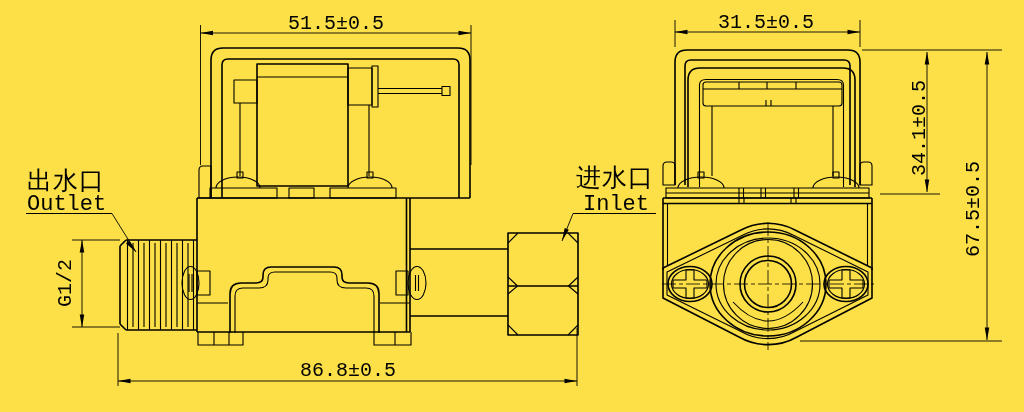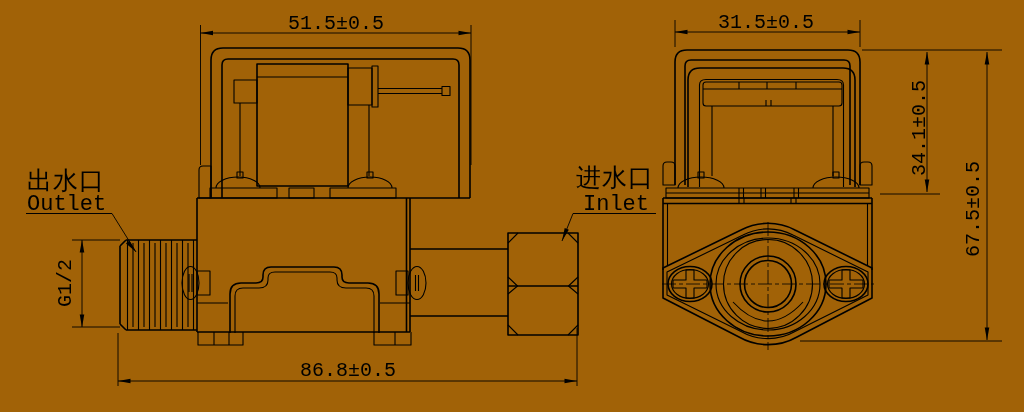--- a/index.html
+++ b/index.html
@@ -1,16 +1,16 @@
 <!DOCTYPE html>
 <html><head>
 <meta charset="utf-8">
 <style>
   html,body{margin:0;padding:0;background:#ffffff;}
-  .stage{position:relative;width:1024px;height:412px;background:#a16207;overflow:hidden;}
+  .stage{position:relative;width:1024px;height:412px;background:#fde047;overflow:hidden;}
   svg{display:block;}
   .o   {stroke:#000;stroke-width:1.6;fill:none;stroke-linejoin:round;stroke-linecap:butt;}
   .o2  {stroke:#000;stroke-width:1.1;fill:none;stroke-linejoin:round;stroke-linecap:butt;}
   .dim {stroke:#000;stroke-width:0.9;fill:none;stroke-linecap:butt;}
   .cl  {stroke:#000;stroke-width:0.8;fill:none;stroke-dasharray:14 3 4 3;}
   .arr {fill:#000;stroke:none;}
   text{fill:#000;}
   .dimtxt{font-family:"Liberation Mono","DejaVu Sans Mono",monospace;font-size:20px;}
   .cjk{font-family:"DejaVu Sans","Liberation Sans",sans-serif;font-size:25px;letter-spacing:1px;}
   .lat{font-family:"Liberation Mono","DejaVu Sans Mono",monospace;font-size:22px;}

